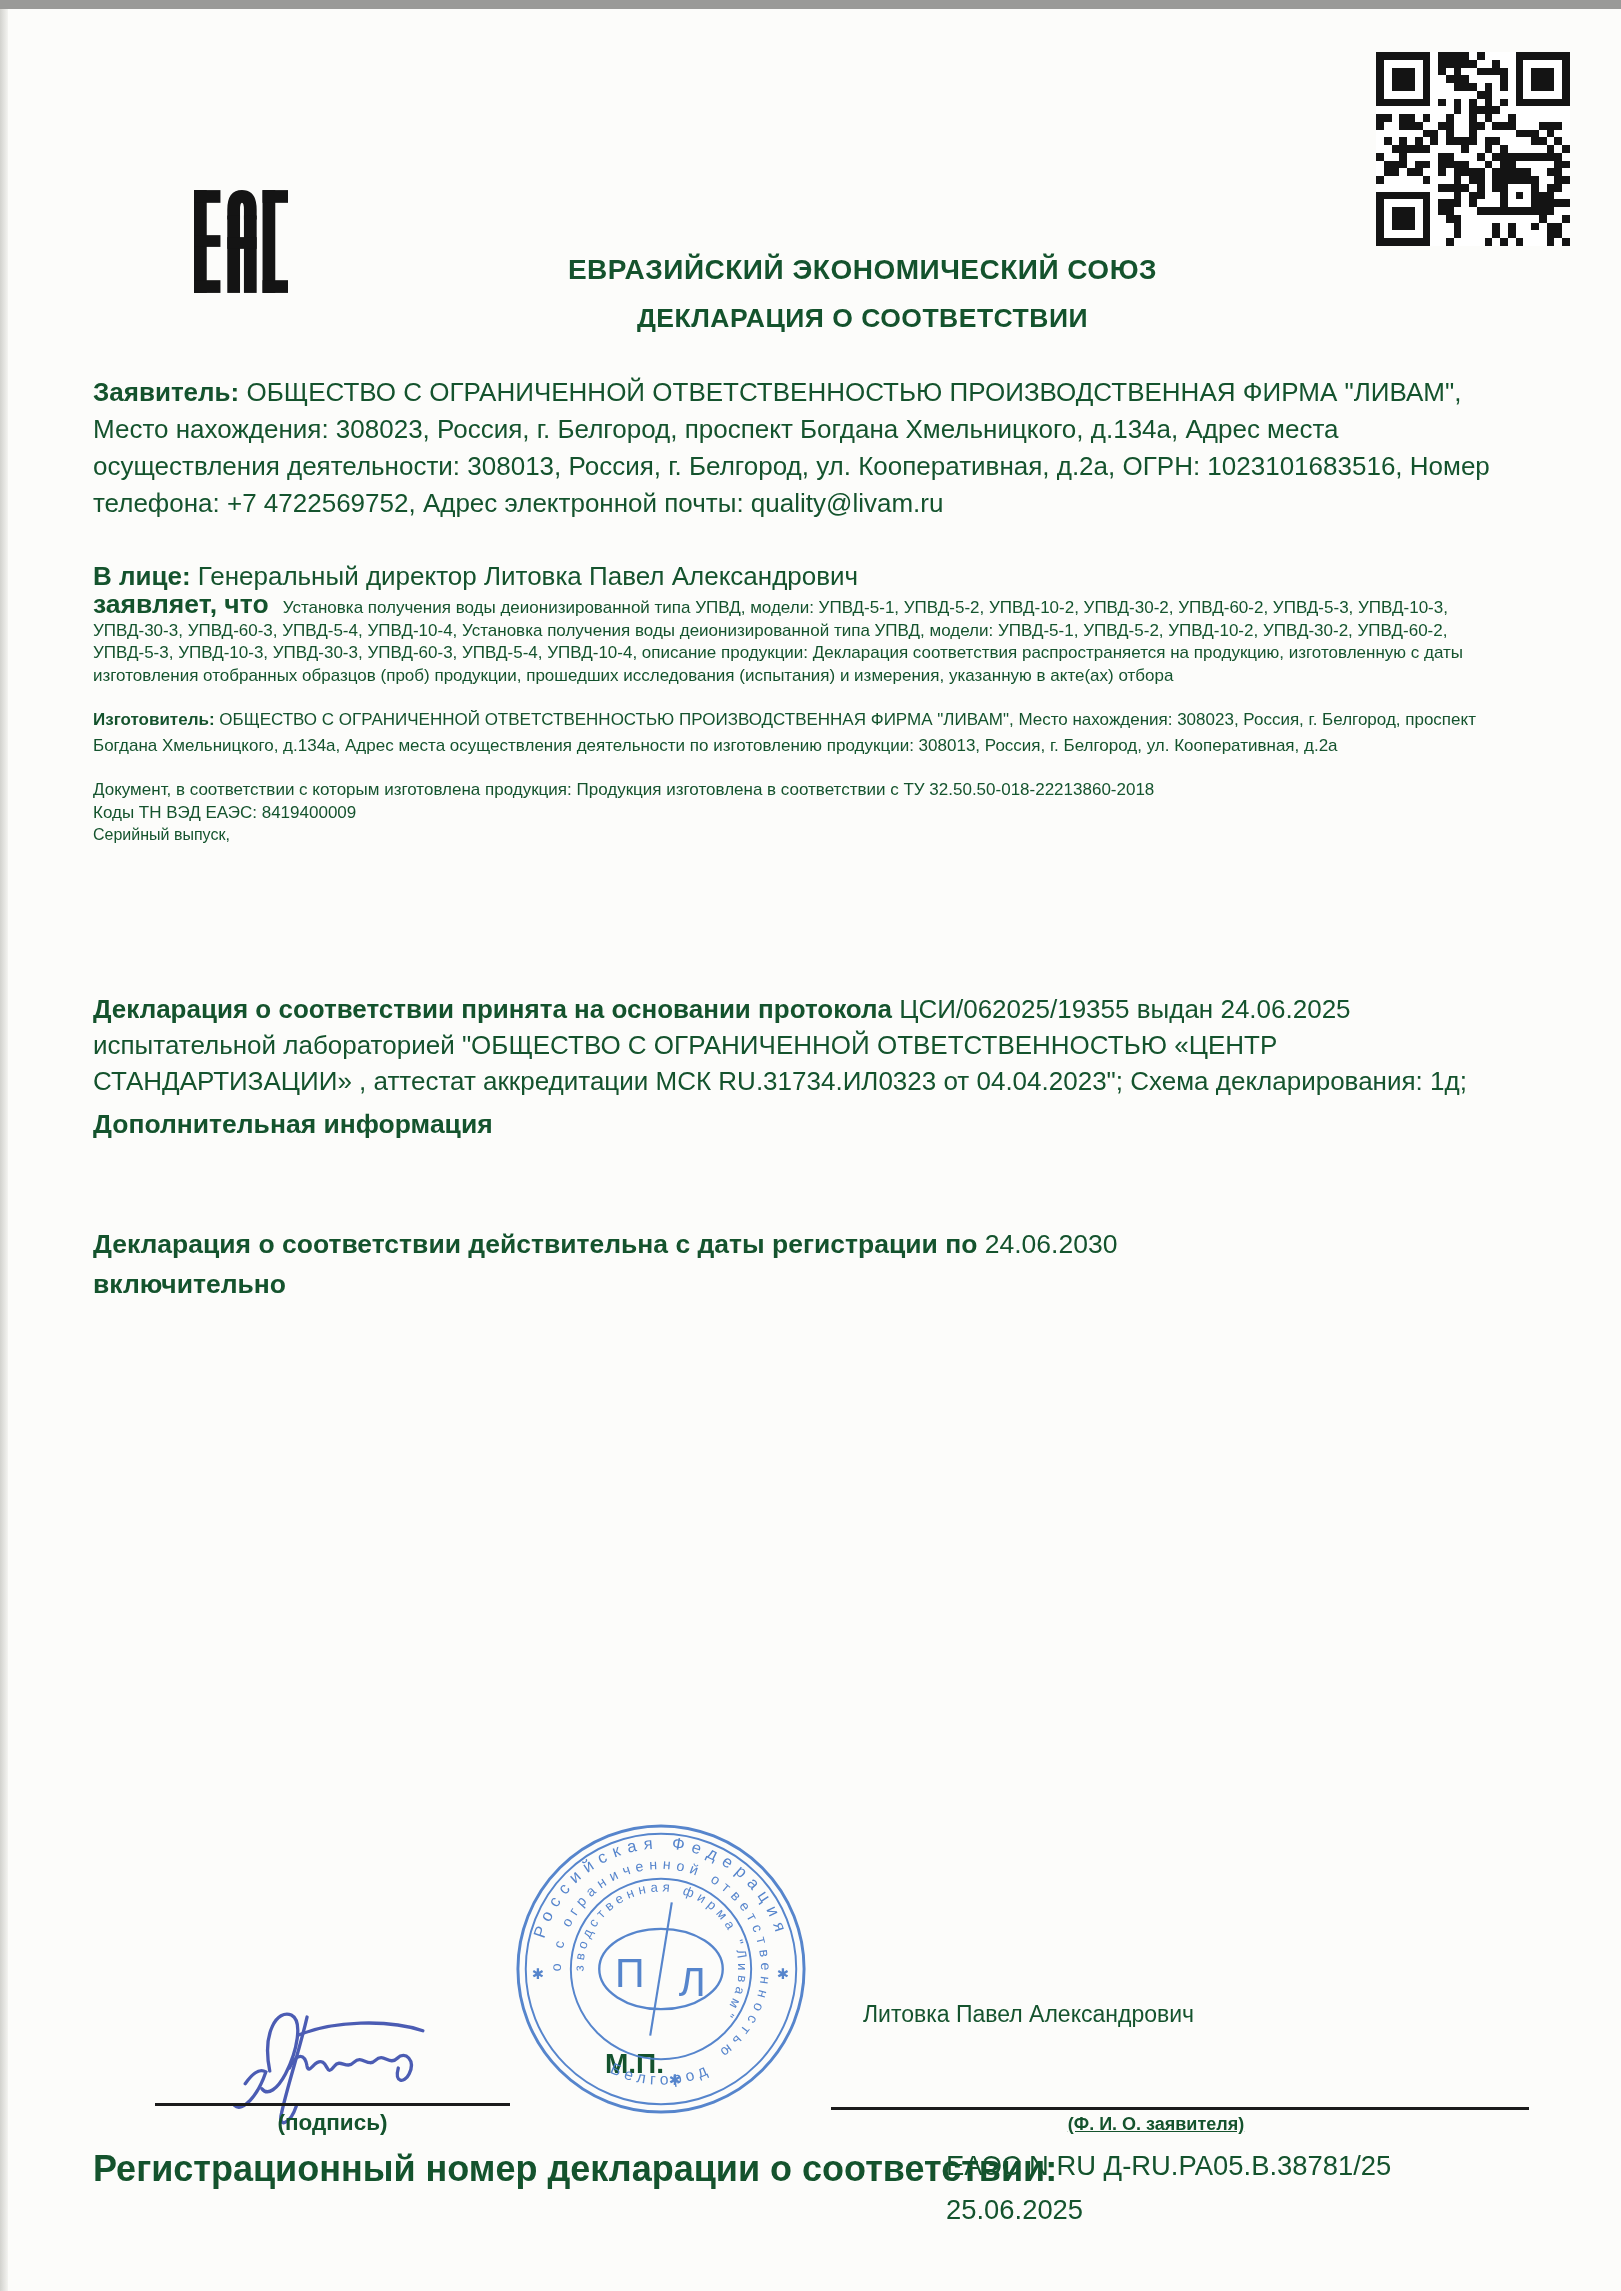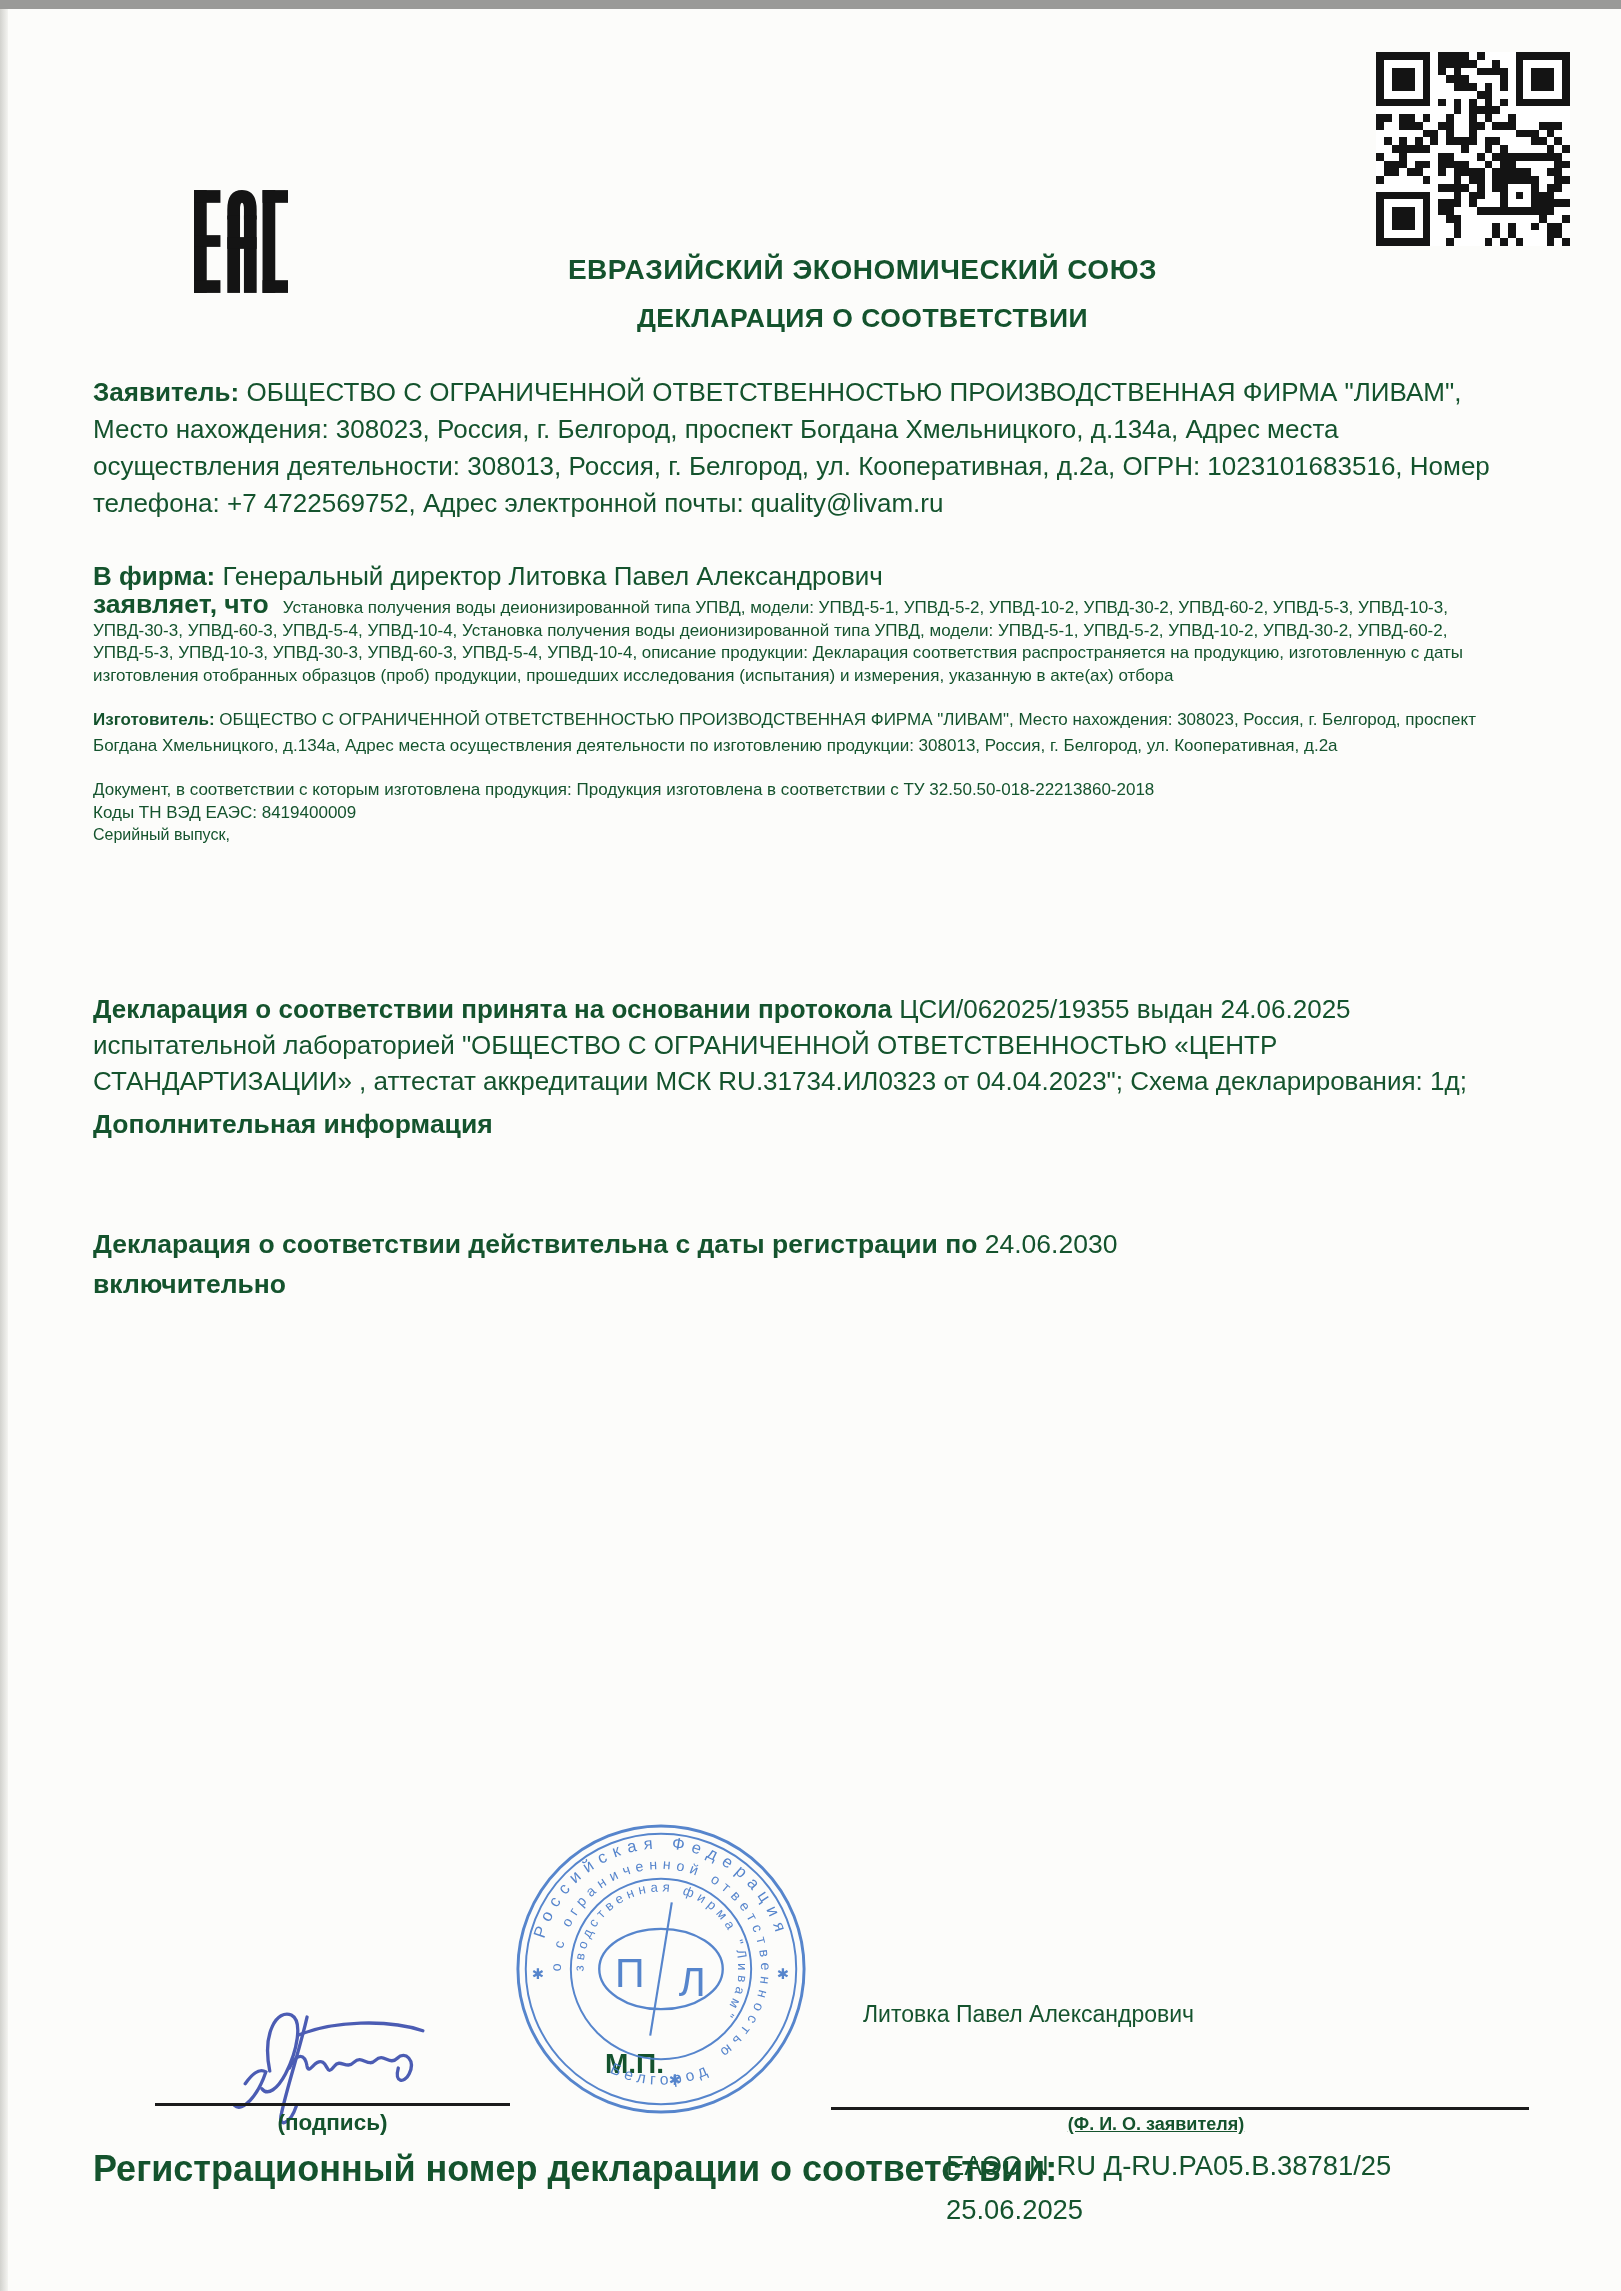--- a/index.html
+++ b/index.html
@@ -357,21 +357,21 @@
 
   <div class="abs center b" style="left:147px;top:245px;width:1431px;font-size:28px;letter-spacing:0.5px;">ЕВРАЗИЙСКИЙ ЭКОНОМИЧЕСКИЙ СОЮЗ</div>
   <div class="abs center b" style="left:147px;top:294px;width:1431px;font-size:26.5px;letter-spacing:0.5px;">ДЕКЛАРАЦИЯ О СООТВЕТСТВИИ</div>
 
   <div class="abs para" style="left:93px;top:365px;width:1419px;font-size:26px;line-height:37px;">
     <span class="b">Заявитель:</span>
     <span>ОБЩЕСТВО С ОГРАНИЧЕННОЙ ОТВЕТСТВЕННОСТЬЮ ПРОИЗВОДСТВЕННАЯ ФИРМА "ЛИВАМ", Место нахождения: 308023, Россия, г. Белгород, проспект Богдана Хмельницкого, д.134а, Адрес места осуществления деятельности: 308013, Россия, г. Белгород, ул. Кооперативная, д.2а, ОГРН: 1023101683516, Номер телефона: +7 4722569752, Адрес электронной почты: quality@livam.ru</span>
   </div>
 
   <div class="abs para" style="left:93px;top:549px;width:1419px;font-size:26px;line-height:37px;">
-    <span class="b">В фирма:</span>
+    <span class="b">В лице:</span>
     <span>Генеральный директор Литовка Павел Александрович</span>
   </div>
 
   <div class="abs para" style="left:93px;top:584px;width:1419px;font-size:17px;line-height:22.5px;">
     <span class="b" style="font-size:26.5px;">заявляет, что</span>&nbsp;&nbsp;
     <span>Установка получения воды деионизированной типа УПВД, модели: УПВД-5-1, УПВД-5-2, УПВД-10-2, УПВД-30-2, УПВД-60-2, УПВД-5-3, УПВД-10-3, УПВД-30-3, УПВД-60-3, УПВД-5-4, УПВД-10-4, Установка получения воды деионизированной типа УПВД, модели: УПВД-5-1, УПВД-5-2, УПВД-10-2, УПВД-30-2, УПВД-60-2, УПВД-5-3, УПВД-10-3, УПВД-30-3, УПВД-60-3, УПВД-5-4, УПВД-10-4, описание продукции: Декларация соответствия распространяется на продукцию, изготовленную с даты изготовления отобранных образцов (проб) продукции, прошедших исследования (испытания) и измерения, указанную в акте(ах) отбора</span>
   </div>
 
   <div class="abs para" style="left:93px;top:698px;width:1419px;font-size:17px;line-height:26px;">
     <span class="b">Изготовитель:</span>

